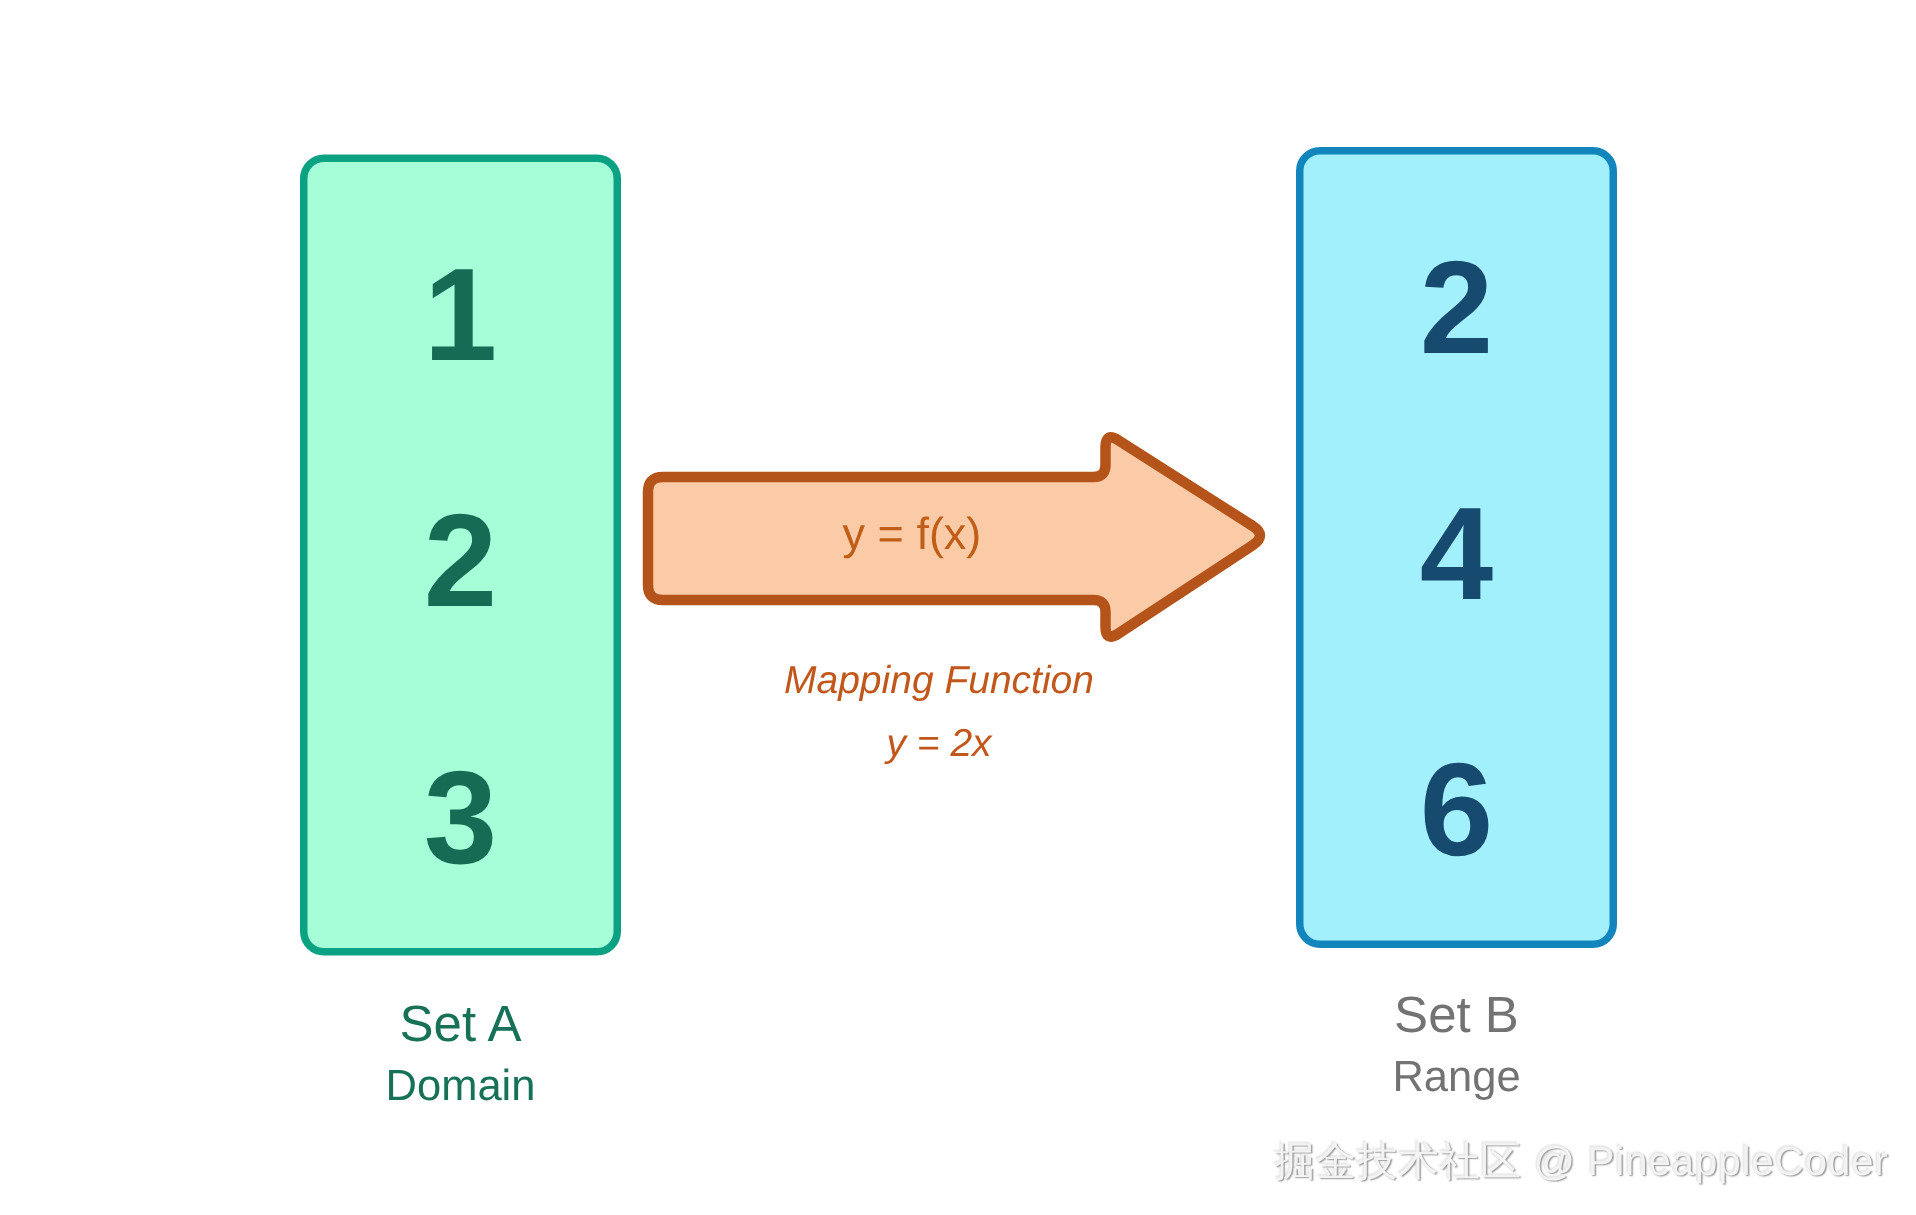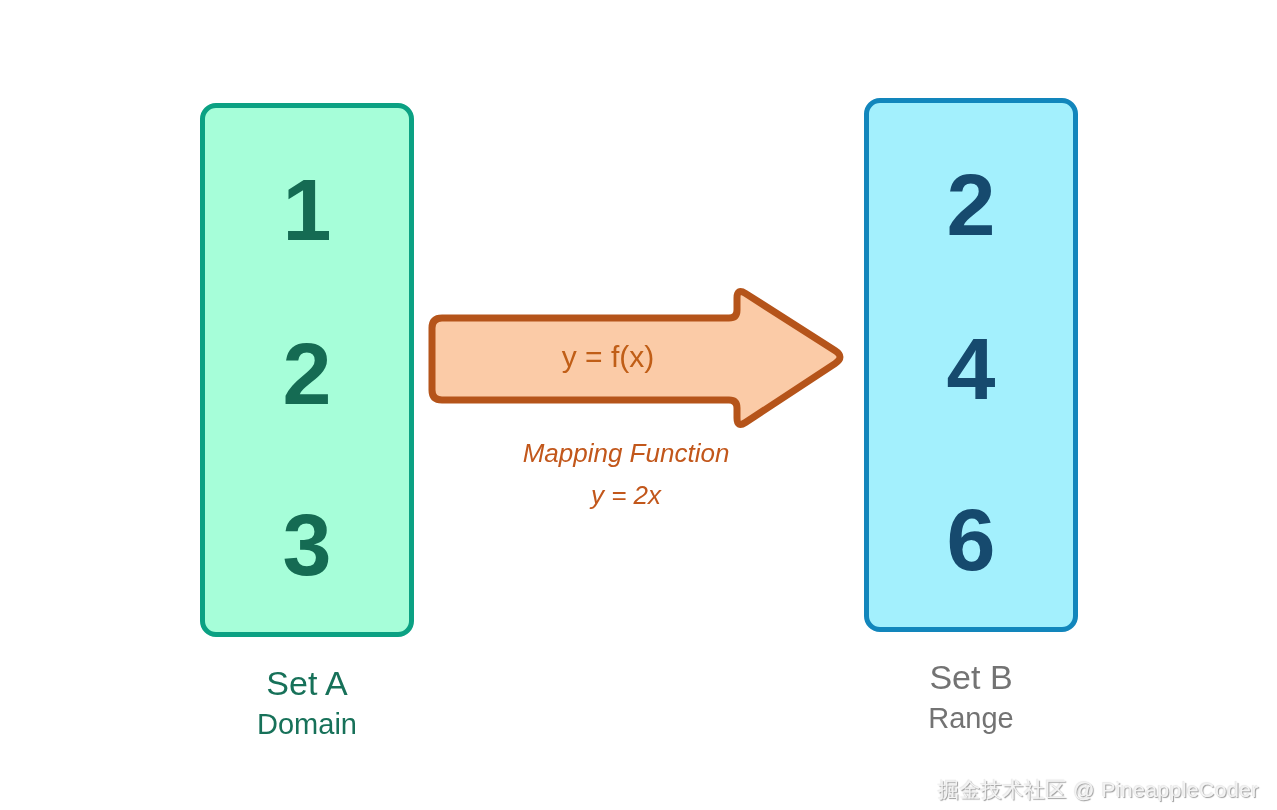--- a/index.html
+++ b/index.html
@@ -96,22 +96,22 @@
     color: #c2571b;
     line-height: 30px;
   }
   .caption-1 { top: 438px; }
   .caption-2 { top: 480px; text-align: center; }
 
   
   .watermark {
     position: absolute;
     right: 18px;
-    bottom: 6px;
-    font-size: 21px;
+    bottom: 18px;
+    font-size: 27px;
     color: #f3f3f3;
     text-shadow: 1px 1px 1px #9a9a9a, -1px -1px 1px #e8e8e8;
     letter-spacing: 0.5px;
   }
 </style>
 </head>
 <body>
 
 <div class="set-box left">
   <span class="set-element el-0">1</span>

